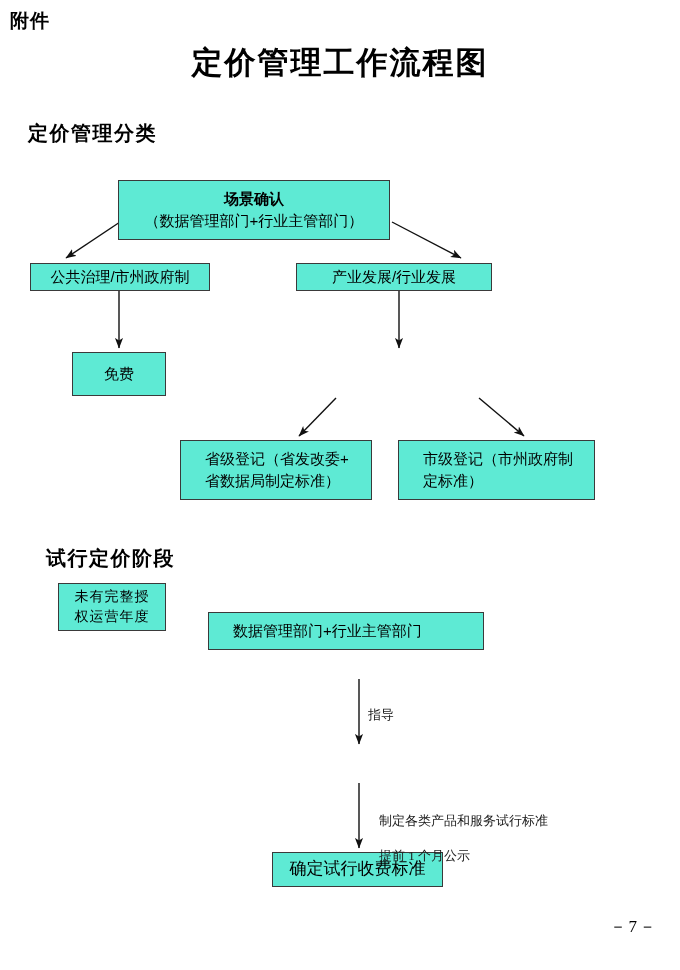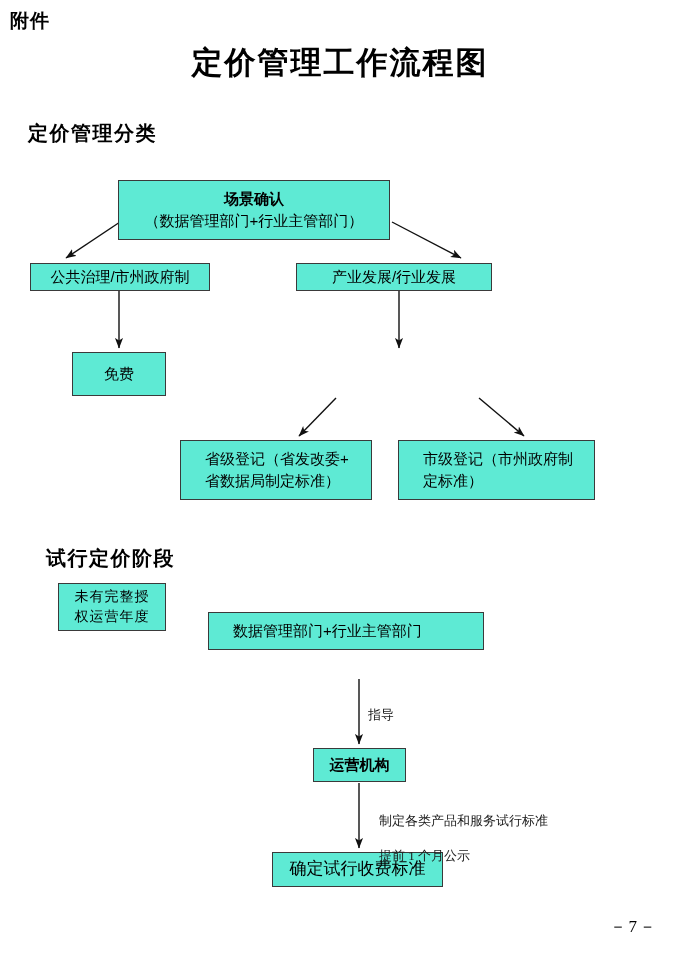--- a/index.html
+++ b/index.html
@@ -198,23 +198,20 @@
 
   <div class="box serif" id="box-noauth">
     <span class="line">未有完整授</span>
     <span class="line">权运营年度</span>
   </div>
 
   <div class="box left-text" id="box-depts">
     <span class="line">数据管理部门+行业主管部门</span>
   </div>
 
-  <div class="box" id="box-operator">
-    <span class="line">运营机构</span>
-  </div>
 
   <div class="box" id="box-final">
     <span class="line">确定试行收费标准</span>
   </div>
 
   <div class="edge-label" id="label-guide">指导</div>
 
   <div class="edge-label" id="label-std">
     <span class="line">制定各类产品和服务试行标准</span><br>
     <span class="line">提前 1 个月公示</span>

